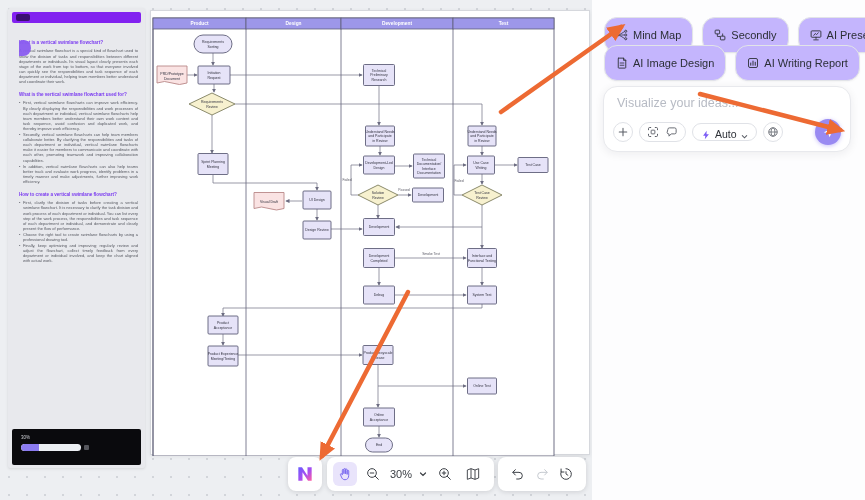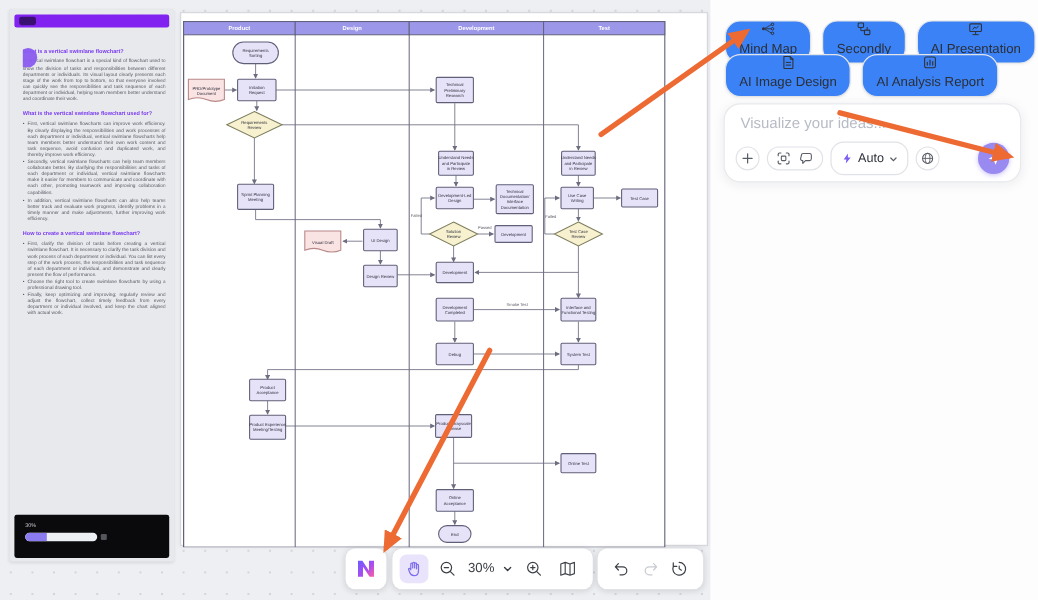--- a/index.html
+++ b/index.html
@@ -45,41 +45,41 @@
     background:#ffffff; border:1px solid #d6d8dd; box-shadow:0 1px 4px rgba(0,0,0,.07); z-index:2; }
   .canvas-page svg { display:block; }
 
   
   .ai-panel { position:absolute; left:592px; top:0; width:273px; height:500px;
     background:#fdfdfe; z-index:5; }
   .pill-row { position:absolute; left:12px; display:flex; gap:9px; }
   .pill-row.r1 { top:17px; }
   .pill-row.r2 { top:45px; }
   .pill { display:inline-flex; align-items:center; gap:5px; height:36px; padding:0 11px;
-    background:#3b82f6; border:1px solid #e2e4e8; border-radius:13px; font-size:11px;
+    background:#c4b5fd; border:1px solid #e2e4e8; border-radius:13px; font-size:11px;
     font-family:inherit; color:#2b2f36; cursor:pointer; white-space:nowrap;
-    box-shadow:0 1px 2px rgba(20,24,30,.04);flex-direction:column; }
+    box-shadow:0 1px 2px rgba(20,24,30,.04); }
   .pill .pi { display:inline-flex; }
   .pill .pi svg { width:12px; height:12px; }
 
   .prompt-card { position:absolute; left:11px; top:86px; width:248px; height:66px;
     background:#fff; border:1px solid #e8e9ed; border-radius:14px;
     box-shadow:0 2px 10px rgba(31,35,41,.07); }
   .prompt-input { position:absolute; left:13px; top:9px; right:13px; border:none; outline:none;
     font-family:inherit; font-size:12.5px; color:#2b2f36; background:transparent; }
   .prompt-input::placeholder { color:#b7bbc4; }
   .prompt-tools { position:absolute; left:9px; right:9px; bottom:8px; height:22px;
     display:flex; align-items:center; gap:6px; }
   .tool-circle { width:20px; height:20px; border:1px solid #e0e2e7; border-radius:50%;
     background:#fff; display:flex; align-items:center; justify-content:center; cursor:pointer; }
   .tool-circle svg { width:12px; height:12px; }
   .tool-group { height:20px; display:flex; align-items:center; gap:7px; padding:0 7px;
     border:1px solid #e0e2e7; border-radius:11px; background:#fff; }
   .tool-group svg { width:12px; height:12px; cursor:pointer; }
-  .auto-pill { height:28px; display:flex; align-items:center; gap:4px; padding:0 8px;
+  .auto-pill { height:18px; display:flex; align-items:flex-end; gap:4px; padding:0 8px;
     border:1px solid #e0e2e7; border-radius:11px; background:#fff; cursor:pointer; }
   .auto-pill svg.bolt { width:10px; height:10px; }
   .auto-pill .auto-label { font-size:10.5px; color:#2e3138; }
   .auto-pill svg.caret { width:7px; height:7px; }
   .spacer { flex:1; }
   .send-btn { width:26px; height:26px; border-radius:50%; background:#998af2; border:none;
     display:flex; align-items:center; justify-content:center; cursor:pointer;
     box-shadow:0 1px 4px rgba(120,100,240,.4); }
   .send-btn svg { width:13px; height:13px; }
 
@@ -379,21 +379,21 @@
         </span>
         <span>AI Image Design</span>
       </button>
       <button class="pill">
         <span class="pi">
           <svg viewBox="0 0 16 16">
             <rect x="2" y="2" width="12" height="12" rx="2" stroke="#2e3138" stroke-width="1.2" fill="none"></rect>
             <path d="M5 11V8M8 11V5.5M11 11V7" stroke="#2e3138" stroke-width="1.3" stroke-linecap="round" fill="none"></path>
           </svg>
         </span>
-        <span>AI Analysis Report</span>
+        <span>AI Writing Report</span>
       </button>
     </div>
 
   <div class="prompt-card">
     <input class="prompt-input" type="text" placeholder="Visualize your ideas..." style="">
     <div class="prompt-tools">
       <button class="tool-circle">
         <svg viewBox="0 0 16 16">
             <path d="M8 3v10M3 8h10" stroke="#5a5e66" stroke-width="1.4" stroke-linecap="round" fill="none"></path>
           </svg>

